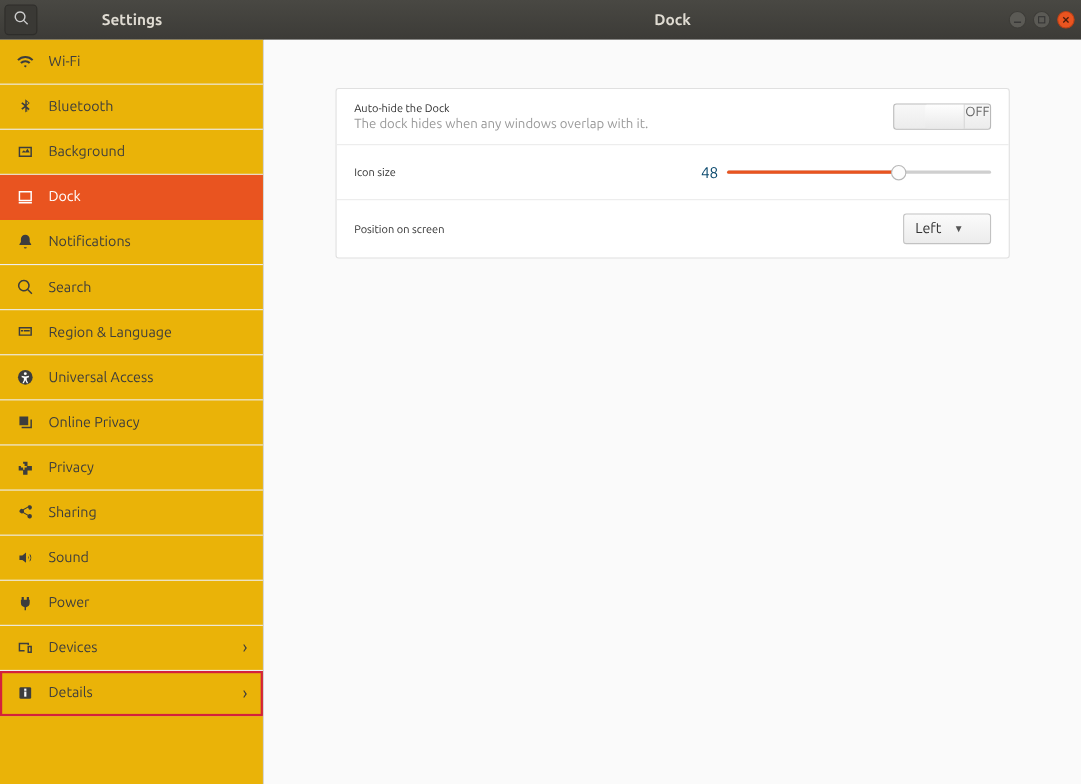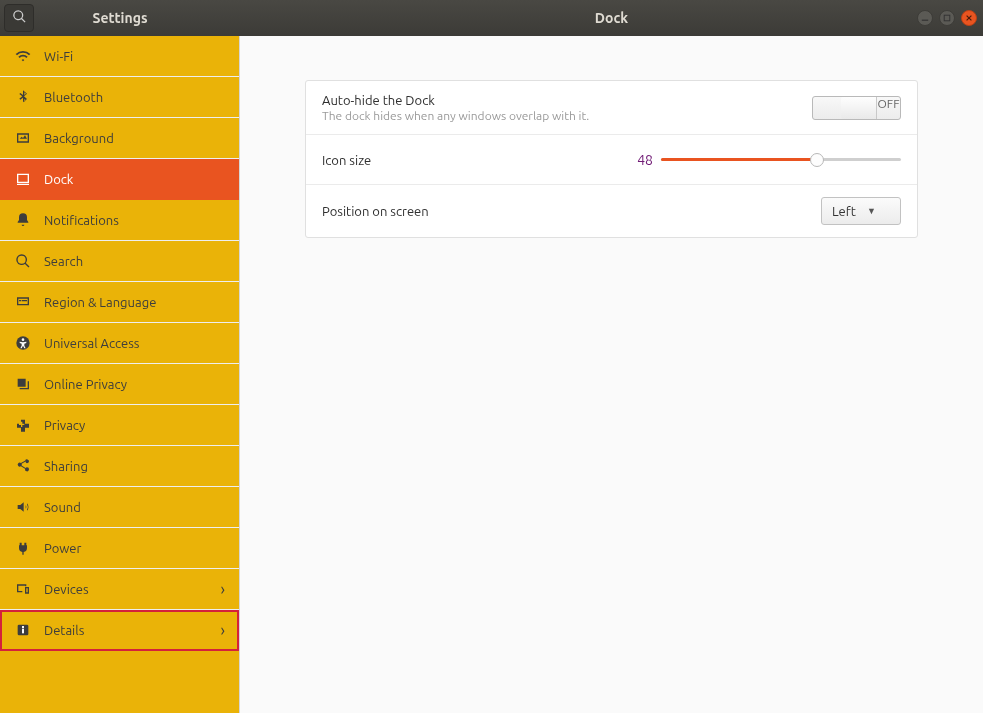--- a/index.html
+++ b/index.html
@@ -29,30 +29,30 @@
     .side-item.active .icon svg { fill: #fff; }
     .side-item .chevron { position: absolute; right: 14px; font-size: 16px; color: #3d3d3d; }
     .side-item.highlight-box { outline: 2px solid #d4213b; outline-offset: -2px; }
 
     
     .panel { flex: 1; background: #fafafa; padding: 44px 65px 0 65px; }
     .card { background: #fff; border: 1px solid #e0e0e0; border-radius: 3px; }
     .row { display: flex; align-items: center; padding: 12px 16px; border-bottom: 1px solid #ebebeb; min-height: 50px; }
     .row:last-child { border-bottom: none; }
     .row .labels { flex: 1; }
-    .row .title { font-size: 13px; color: #2f2f2f; }
+    .row .title { font-size: 10px; color: #2f2f2f; }
     .row .sub { font-size: 12px; color: #9a9a9a; margin-top: 2px; }
 
     
     .switch { width: 89px; height: 24px; border: 1px solid #b9b9b9; border-radius: 3px; background: linear-gradient(to bottom, #f8f8f8, #ececec); display: flex; cursor: pointer; position: relative; padding-left: 28px; }
     .switch .knob { width: 36px; height: 22px; background: linear-gradient(to bottom, #fefefe, #e9e9e9); border-right: 1px solid #c9c9c9; border-radius: 2px 0 0 2px; }
     .switch .state { flex: 1; text-align: center; font-size: 12px; color: #666; }
 
     
-    .slider-row .num { font-size: 14px; color: #701a75; margin-right: 8px; }
+    .slider-row .num { font-size: 14px; color: #0c4a6e; margin-right: 8px; }
     .slider { width: 240px; height: 16px; display: flex; align-items: center; position: relative; cursor: pointer; }
     .slider .track { position: absolute; width: 100%; height: 3px; background: #cfcfcf; border-radius: 2px; }
     .slider .fill { position: absolute; left: 0; height: 3px; background: #e95420; border-radius: 2px; }
     .slider .thumb { position: absolute; width: 14px; height: 14px; background: #fdfdfd; border: 1px solid #b8b8b8; border-radius: 50%; transform: translateX(-50%); }
 
     
     .dropdown { width: 80px; height: 28px; border: 1px solid #c2c2c2; border-radius: 3px; background: linear-gradient(to bottom, #fbfbfb, #ececec); display: flex; align-items: center; padding: 0 24px 0 10px; font-size: 13px; color: #333; cursor: pointer; justify-content: space-between; }
     .dropdown .arrow { font-size: 9px; color: #555; }
   </style>
 </head>

